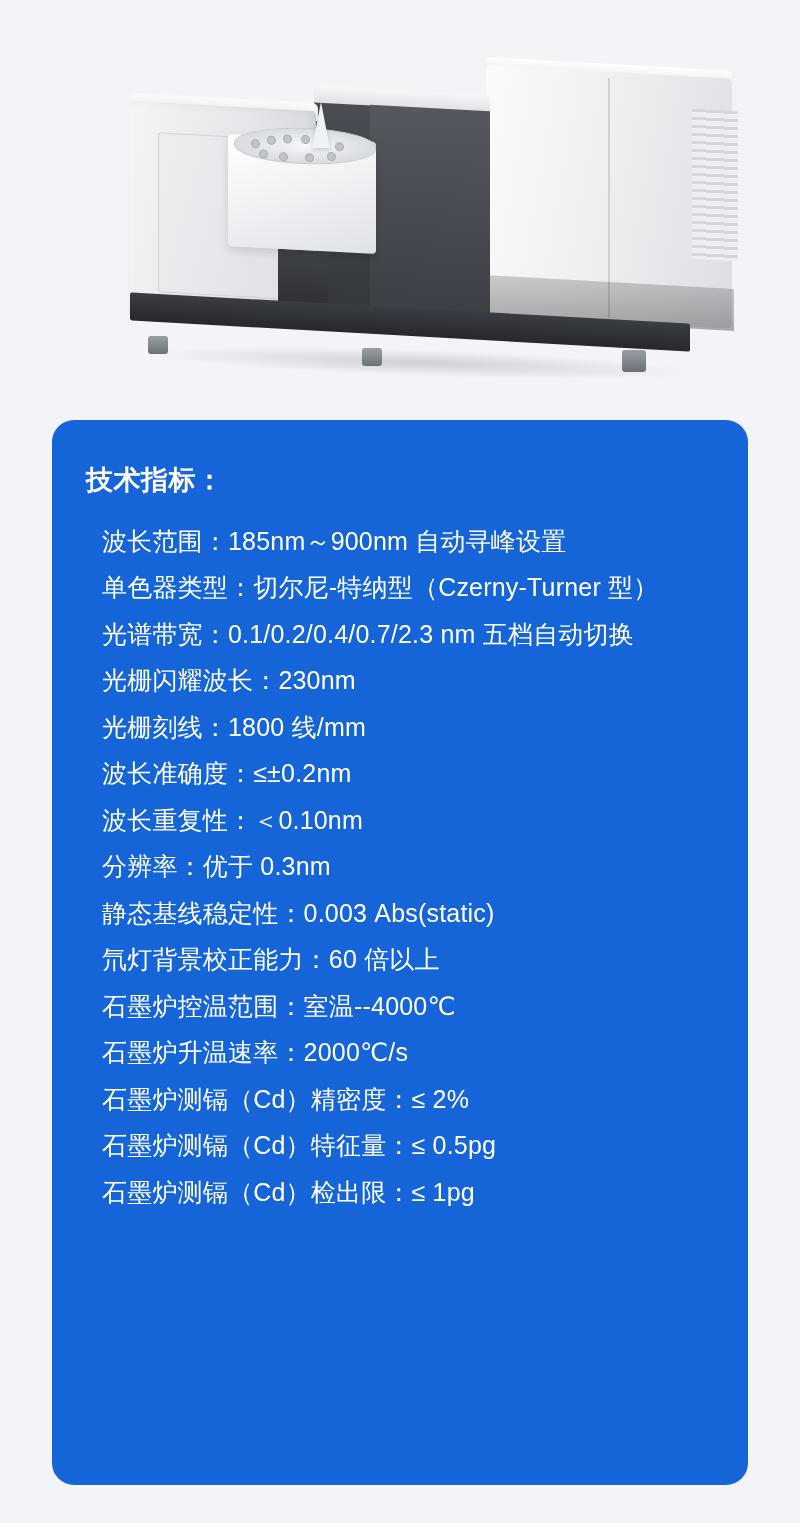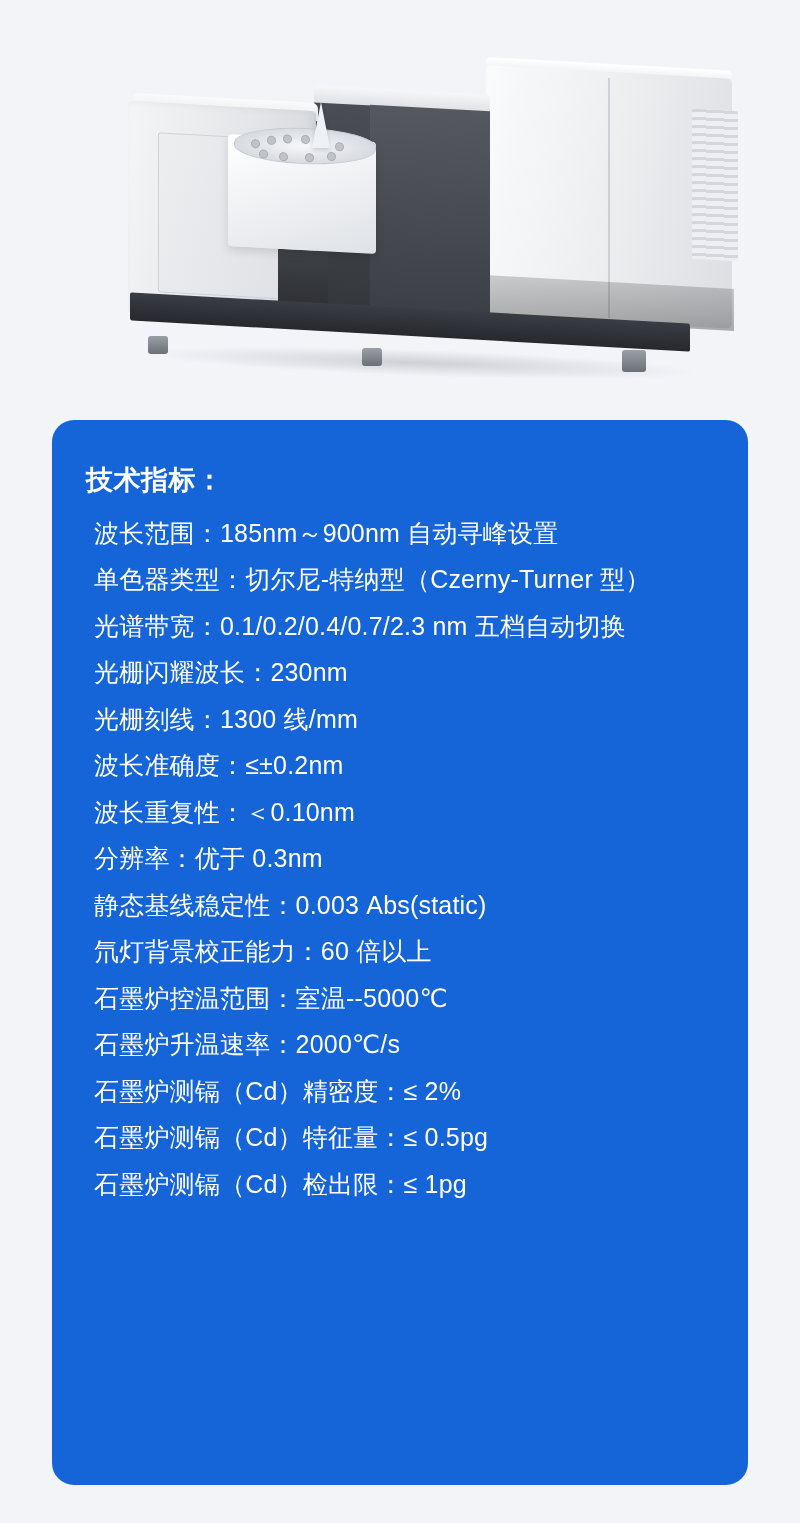--- a/index.html
+++ b/index.html
@@ -285,21 +285,21 @@
   }
   .spec-title {
     font-size: 27px;
     font-weight: bold;
     line-height: 1.55;
     letter-spacing: 0.5px;
     margin: 0 0 4px 0;
   }
   .spec-list {
     list-style: none;
-    margin: 8px;
+    margin: 16px;
     padding: 0;
   }
   .spec-list li {
     font-size: 25px;
     line-height: 1.86;
     letter-spacing: 0.2px;
     word-break: break-word;
   }
 </style>
 </head>
@@ -351,27 +351,27 @@
     </div>
   </div>
 
   <div class="spec-card">
     <div class="spec-title">技术指标：</div>
     <ul class="spec-list">
       <li>波长范围：185nm～900nm 自动寻峰设置</li>
       <li>单色器类型：切尔尼-特纳型（Czerny-Turner 型）</li>
       <li>光谱带宽：0.1/0.2/0.4/0.7/2.3 nm 五档自动切换</li>
       <li>光栅闪耀波长：230nm</li>
-      <li>光栅刻线：1300 线/mm</li>
+      <li>光栅刻线：1800 线/mm</li>
       <li>波长准确度：≤±0.2nm</li>
       <li>波长重复性：＜0.10nm</li>
       <li>分辨率：优于 0.3nm</li>
       <li>静态基线稳定性：0.003 Abs(static)</li>
       <li>氘灯背景校正能力：60 倍以上</li>
-      <li>石墨炉控温范围：室温--5000℃</li>
+      <li>石墨炉控温范围：室温--4000℃</li>
       <li>石墨炉升温速率：2000℃/s</li>
       <li>石墨炉测镉（Cd）精密度：≤ 2%</li>
       <li>石墨炉测镉（Cd）特征量：≤ 0.5pg</li>
       <li>石墨炉测镉（Cd）检出限：≤ 1pg</li>
     </ul>
   </div>
 
 </div>
 
 </body></html>

